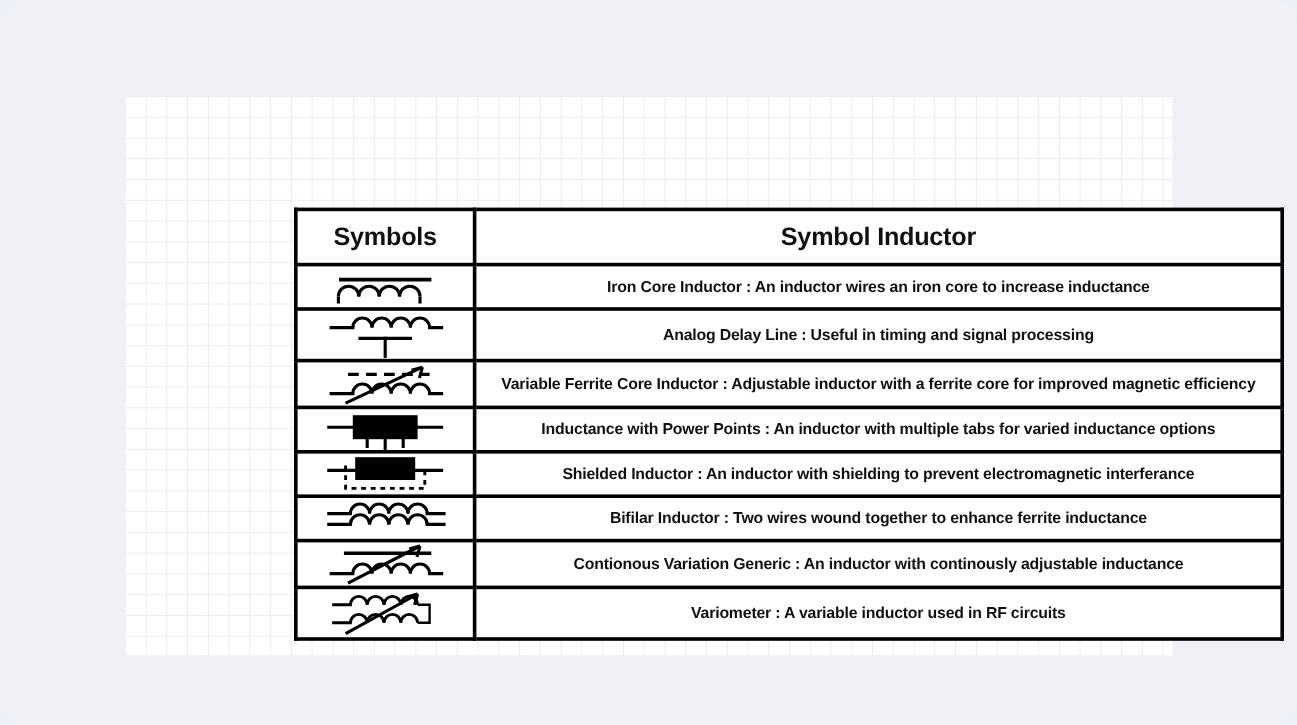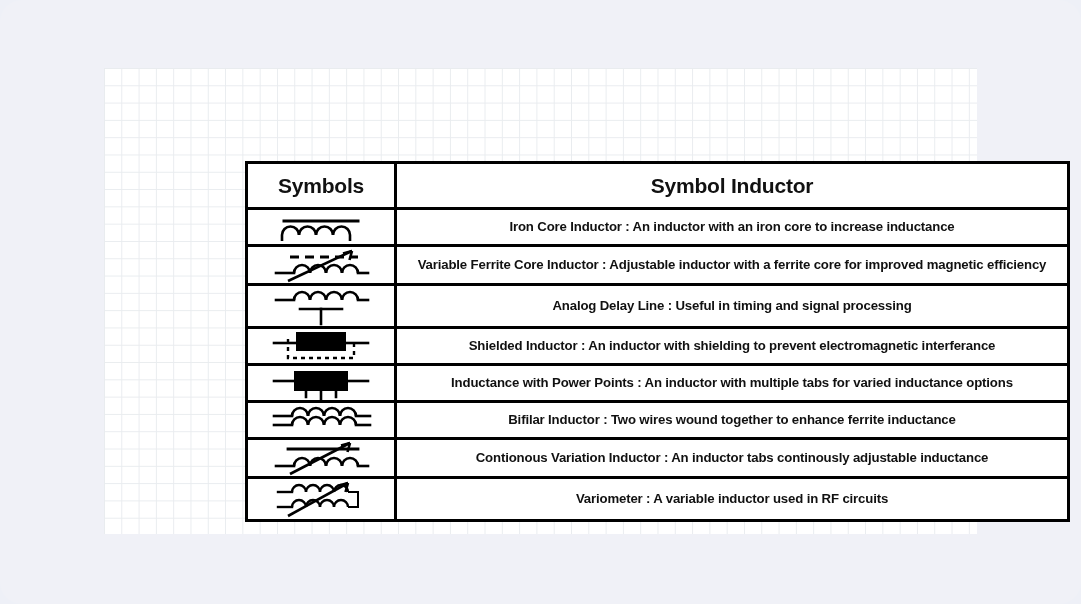--- a/index.html
+++ b/index.html
@@ -18,21 +18,21 @@
     width: 1081px;
     height: 604px;
     background: #f0f1f7;
     border-radius: 22px;
     overflow: hidden;
   }
   
   #canvas {
     position: absolute;
     left: 104px;
-    top: 68px;
+    top: 80px;
     width: 873px;
     height: 466px;
     background-color: #ffffff;
     background-image:
       linear-gradient(to right, #e9ecef 1px, transparent 1px),
       linear-gradient(to bottom, #e9ecef 1px, transparent 1px);
     background-size: 17.3px 17.3px;
     background-position: 0 0;
   }
   #table-wrap {
@@ -113,21 +113,39 @@
                 <svg class="sym" width="110" height="30" viewBox="0 0 110 30">
                   <path d="M18 9 H92" stroke="#000" stroke-width="3" fill="none" stroke-linecap="square"></path>
                   <path d="M16 23 A8.5 8.5 0 0 1 33 23" stroke="#000" stroke-width="2.6" fill="none"></path>
                   <path d="M33 23 A8.5 8.5 0 0 1 50 23" stroke="#000" stroke-width="2.6" fill="none"></path>
                   <path d="M50 23 A8.5 8.5 0 0 1 67 23" stroke="#000" stroke-width="2.6" fill="none"></path>
                   <path d="M67 23 A8.5 8.5 0 0 1 84 23" stroke="#000" stroke-width="2.6" fill="none"></path>
                   <path d="M16 23 V29 M84 23 V29" stroke="#000" stroke-width="2.6" fill="none"></path>
                 </svg>
               </div>
             </td>
-            <td class="fun">Iron Core Inductor : An inductor with an iron core to increase inductance</td>
+            <td class="fun">Iron Core Inductor : An inductor wires an iron core to increase inductance</td>
+          </tr>
+
+          <tr>
+            <td class="sym">
+              <div class="symbox">
+                <svg class="sym" width="110" height="40" viewBox="0 0 110 40">
+                  <path d="M10 14 H28" stroke="#000" stroke-width="2.6" fill="none" stroke-linecap="square"></path>
+                  <path d="M28 14 A8 8 0 0 1 44 14" stroke="#000" stroke-width="2.6" fill="none"></path>
+                  <path d="M44 14 A8 8 0 0 1 60 14" stroke="#000" stroke-width="2.6" fill="none"></path>
+                  <path d="M60 14 A8 8 0 0 1 76 14" stroke="#000" stroke-width="2.6" fill="none"></path>
+                  <path d="M76 14 A8 8 0 0 1 92 14" stroke="#000" stroke-width="2.6" fill="none"></path>
+                  <path d="M92 14 H102" stroke="#000" stroke-width="2.6" fill="none" stroke-linecap="square"></path>
+                  <path d="M34 23 H76" stroke="#000" stroke-width="2.6" fill="none" stroke-linecap="square"></path>
+                  <path d="M55 23 V38" stroke="#000" stroke-width="2.6" fill="none" stroke-linecap="square"></path>
+                </svg>
+              </div>
+            </td>
+            <td class="fun">Analog Delay Line : Useful in timing and signal processing</td>
           </tr>
 
           <tr>
             <td class="sym">
               <div class="symbox">
                 <svg class="sym" width="110" height="36" viewBox="0 0 110 36">
                   <path d="M24 10 H92" stroke="#000" stroke-width="2.8" fill="none" stroke-dasharray="9 6" stroke-linecap="butt"></path>
                   <path d="M10 26 H28" stroke="#000" stroke-width="2.6" fill="none" stroke-linecap="square"></path>
                   <path d="M28 26 A8 8 0 0 1 44 26" stroke="#000" stroke-width="2.6" fill="none"></path>
                   <path d="M44 26 A8 8 0 0 1 60 26" stroke="#000" stroke-width="2.6" fill="none"></path>
@@ -135,65 +153,47 @@
                   <path d="M76 26 A8 8 0 0 1 92 26" stroke="#000" stroke-width="2.6" fill="none"></path>
                   <path d="M92 26 H102" stroke="#000" stroke-width="2.6" fill="none" stroke-linecap="square"></path>
                   <path d="M22 34 L86 4" stroke="#000" stroke-width="2.6" fill="none"></path>
                   <path d="M86 4 L77 6.5 M86 4 L83.5 13" stroke="#000" stroke-width="2.6" fill="none"></path>
                 </svg>
               </div>
             </td>
             <td class="fun">Variable Ferrite Core Inductor : Adjustable inductor with a ferrite core for improved magnetic efficiency</td>
           </tr>
 
-          <tr>
-            <td class="sym">
-              <div class="symbox">
-                <svg class="sym" width="110" height="40" viewBox="0 0 110 40">
-                  <path d="M10 14 H28" stroke="#000" stroke-width="2.6" fill="none" stroke-linecap="square"></path>
-                  <path d="M28 14 A8 8 0 0 1 44 14" stroke="#000" stroke-width="2.6" fill="none"></path>
-                  <path d="M44 14 A8 8 0 0 1 60 14" stroke="#000" stroke-width="2.6" fill="none"></path>
-                  <path d="M60 14 A8 8 0 0 1 76 14" stroke="#000" stroke-width="2.6" fill="none"></path>
-                  <path d="M76 14 A8 8 0 0 1 92 14" stroke="#000" stroke-width="2.6" fill="none"></path>
-                  <path d="M92 14 H102" stroke="#000" stroke-width="2.6" fill="none" stroke-linecap="square"></path>
-                  <path d="M34 23 H76" stroke="#000" stroke-width="2.6" fill="none" stroke-linecap="square"></path>
-                  <path d="M55 23 V38" stroke="#000" stroke-width="2.6" fill="none" stroke-linecap="square"></path>
-                </svg>
-              </div>
-            </td>
-            <td class="fun">Analog Delay Line : Useful in timing and signal processing</td>
-          </tr>
-
+
+          <tr>
+            <td class="sym">
+              <div class="symbox">
+                <svg class="sym" width="110" height="34" viewBox="0 0 110 34">
+                  <path d="M8 15 H30" stroke="#000" stroke-width="2.6" fill="none" stroke-linecap="square"></path>
+                  <path d="M80 15 H102" stroke="#000" stroke-width="2.6" fill="none" stroke-linecap="square"></path>
+                  <rect x="28" y="5" width="54" height="20" fill="#000"></rect>
+                  <path d="M40 25 V31 M55 25 V33 M70 25 V31" stroke="#000" stroke-width="2.6" fill="none" stroke-linecap="square"></path>
+                </svg>
+              </div>
+            </td>
+            <td class="fun">Inductance with Power Points : An inductor with multiple tabs for varied inductance options</td>
+          </tr>
 
           <tr>
             <td class="sym">
               <div class="symbox">
                 <svg class="sym" width="110" height="34" viewBox="0 0 110 34">
                   <path d="M8 14 H30" stroke="#000" stroke-width="2.6" fill="none" stroke-linecap="square"></path>
                   <path d="M80 14 H102" stroke="#000" stroke-width="2.6" fill="none" stroke-linecap="square"></path>
                   <rect x="30" y="3" width="50" height="19" fill="#000"></rect>
                   <path d="M22 10 V29 H88 V10" stroke="#000" stroke-width="2.4" fill="none" stroke-dasharray="4 4" stroke-linecap="butt"></path>
                 </svg>
               </div>
             </td>
             <td class="fun">Shielded Inductor : An inductor with shielding to prevent electromagnetic interferance</td>
-          </tr>
-
-          <tr>
-            <td class="sym">
-              <div class="symbox">
-                <svg class="sym" width="110" height="34" viewBox="0 0 110 34">
-                  <path d="M8 15 H30" stroke="#000" stroke-width="2.6" fill="none" stroke-linecap="square"></path>
-                  <path d="M80 15 H102" stroke="#000" stroke-width="2.6" fill="none" stroke-linecap="square"></path>
-                  <rect x="28" y="5" width="54" height="20" fill="#000"></rect>
-                  <path d="M40 25 V31 M55 25 V33 M70 25 V31" stroke="#000" stroke-width="2.6" fill="none" stroke-linecap="square"></path>
-                </svg>
-              </div>
-            </td>
-            <td class="fun">Inductance with Power Points : An inductor with multiple tabs for varied inductance options</td>
           </tr>
 
           <tr>
             <td class="sym">
               <div class="symbox">
                 <svg class="sym" width="110" height="30" viewBox="0 0 110 30">
                   <path d="M8 11 H26" stroke="#000" stroke-width="2.6" fill="none" stroke-linecap="square"></path>
                   <path d="M26 11 A8 8 0 0 1 42 11" stroke="#000" stroke-width="2.6" fill="none"></path>
                   <path d="M42 11 A8 8 0 0 1 58 11" stroke="#000" stroke-width="2.6" fill="none"></path>
                   <path d="M58 11 A8 8 0 0 1 74 11" stroke="#000" stroke-width="2.6" fill="none"></path>
@@ -220,21 +220,21 @@
                   <path d="M28 26 A8 8 0 0 1 44 26" stroke="#000" stroke-width="2.6" fill="none"></path>
                   <path d="M44 26 A8 8 0 0 1 60 26" stroke="#000" stroke-width="2.6" fill="none"></path>
                   <path d="M60 26 A8 8 0 0 1 76 26" stroke="#000" stroke-width="2.6" fill="none"></path>
                   <path d="M76 26 A8 8 0 0 1 92 26" stroke="#000" stroke-width="2.6" fill="none"></path>
                   <path d="M92 26 H102" stroke="#000" stroke-width="2.6" fill="none" stroke-linecap="square"></path>
                   <path d="M24 34 L84 3" stroke="#000" stroke-width="2.6" fill="none"></path>
                   <path d="M84 3 L75 5.5 M84 3 L81.5 12" stroke="#000" stroke-width="2.6" fill="none"></path>
                 </svg>
               </div>
             </td>
-            <td class="fun">Contionous Variation Inductor : An inductor tabs continously adjustable inductance</td>
+            <td class="fun">Contionous Variation Generic : An inductor with continously adjustable inductance</td>
           </tr>
 
           <tr>
             <td class="sym">
               <div class="symbox">
                 <svg class="sym" width="110" height="40" viewBox="0 0 110 40">
                   <path d="M12 13 H26" stroke="#000" stroke-width="2.4" fill="none" stroke-linecap="square"></path>
                   <path d="M26 13 A7 7 0 0 1 40 13" stroke="#000" stroke-width="2.4" fill="none"></path>
                   <path d="M40 13 A7 7 0 0 1 54 13" stroke="#000" stroke-width="2.4" fill="none"></path>
                   <path d="M54 13 A7 7 0 0 1 68 13" stroke="#000" stroke-width="2.4" fill="none"></path>

